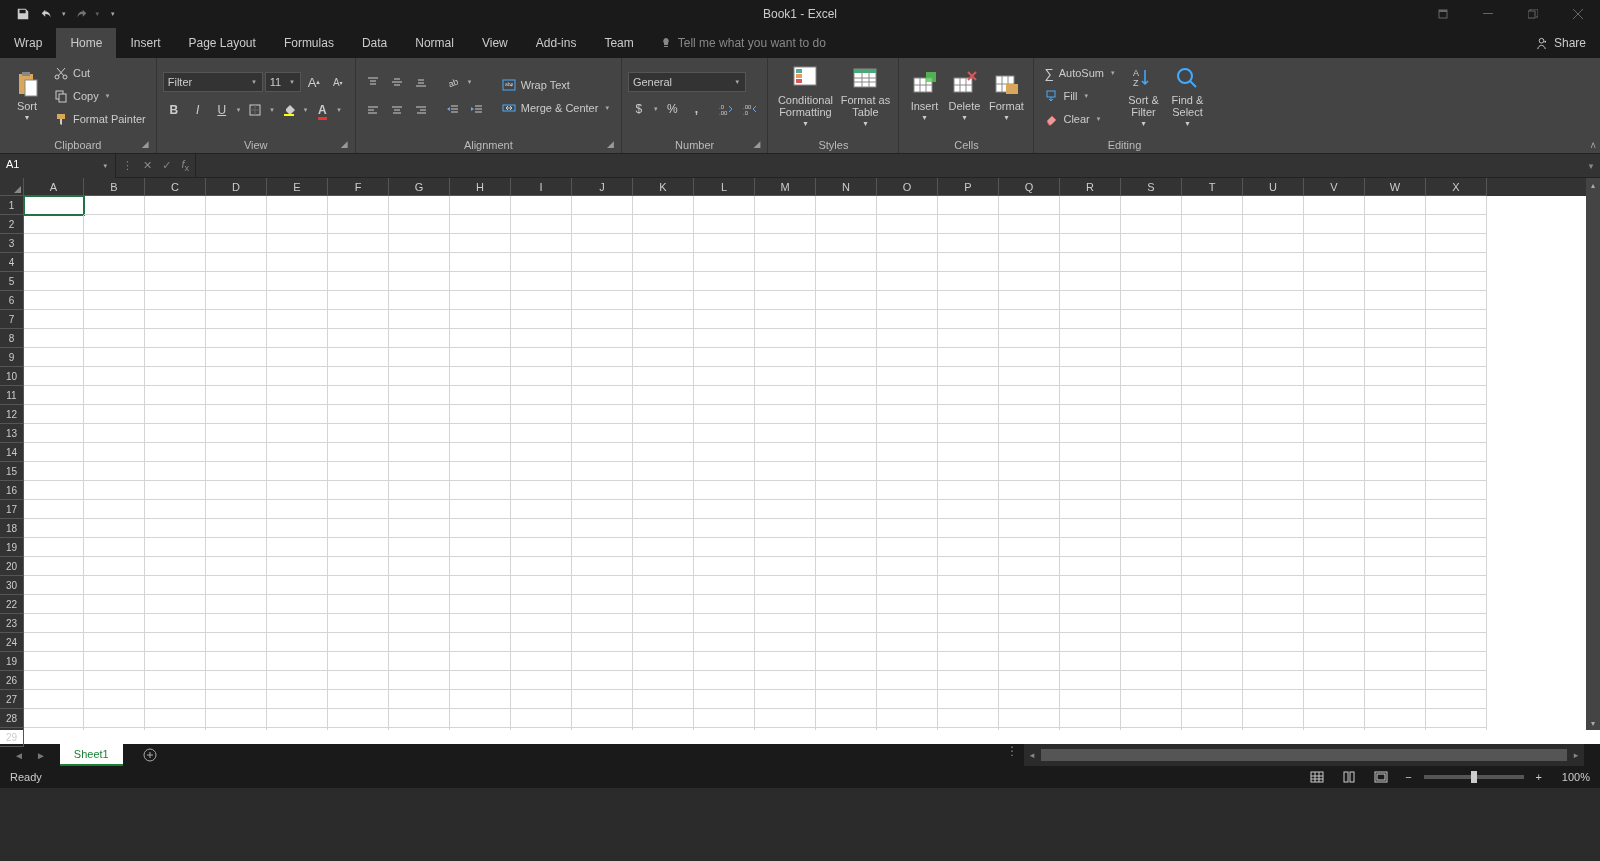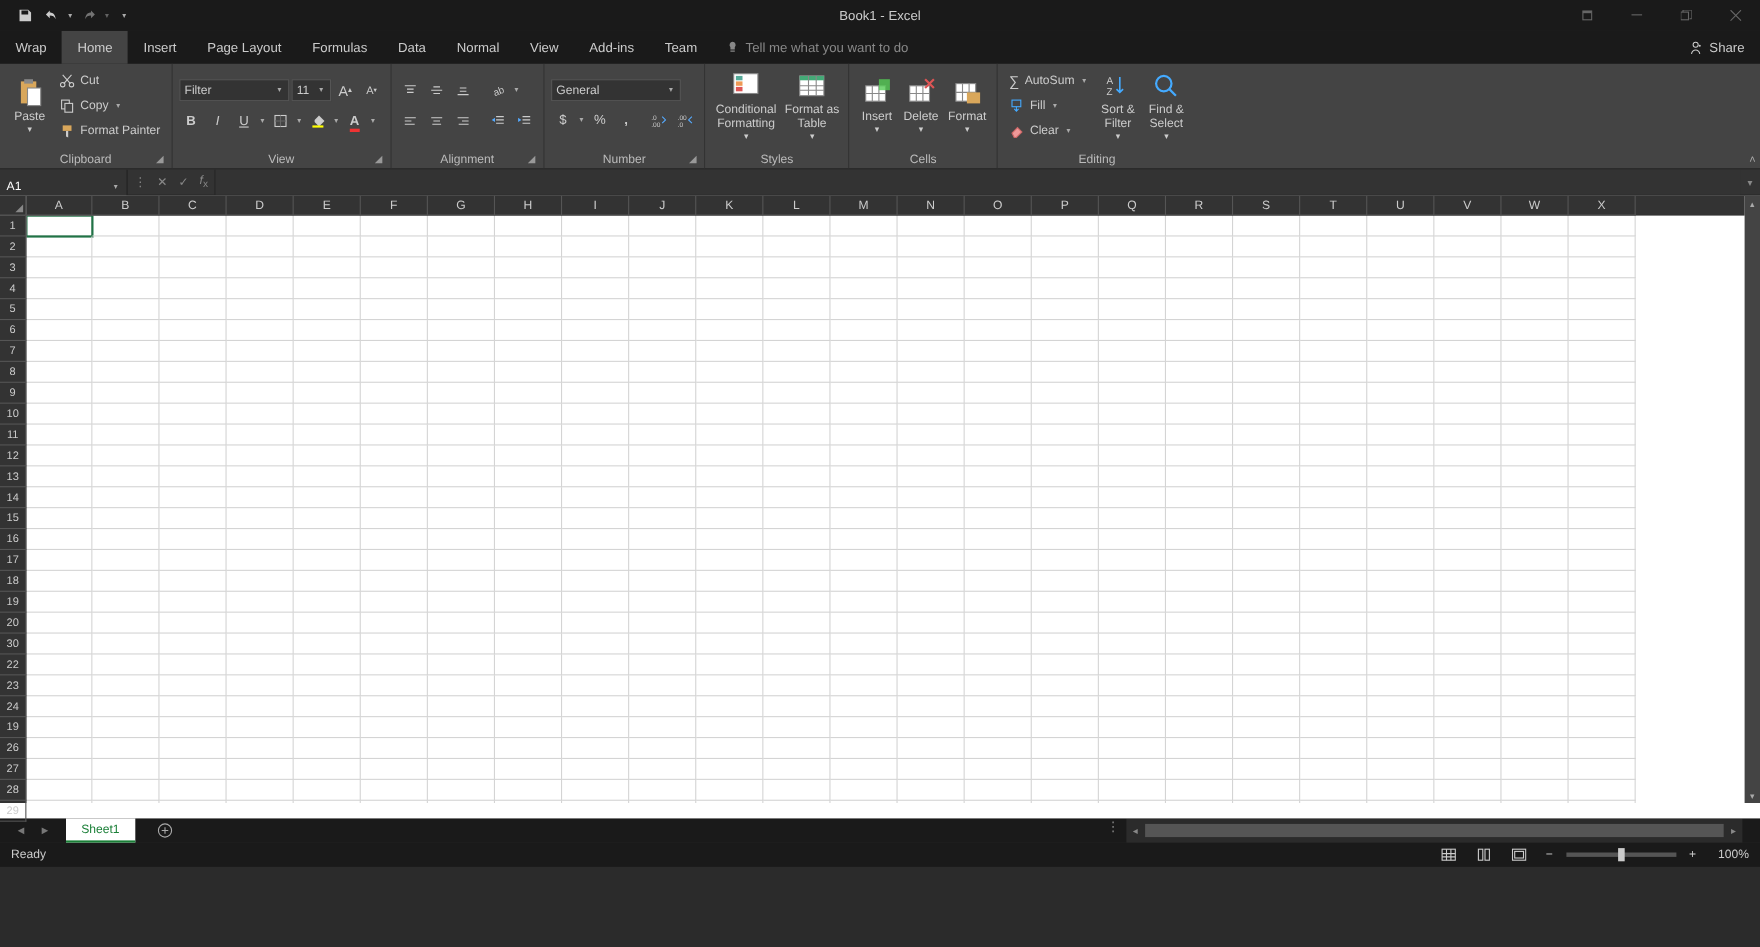--- a/index.html
+++ b/index.html
@@ -55,21 +55,21 @@
 .style-neutral { background: #fce8b0; color: #806000; }
 .style-grid { display: flex; flex-direction: column; gap: 3px; }
 .style-row { display: flex; gap: 3px; }
 .style-scroll { display:flex; flex-direction:column; margin-left:2px; }
 .style-scroll div { width:14px; height:15px; border:1px solid #555; display:flex; align-items:center; justify-content:center; font-size:7px; color:#aaa; }
 
 .collapse-ribbon { position: absolute; right: 4px; bottom: 2px; font-size: 10px; color: #aaa; }
 
 
 .fxbar { height: 24px; background: #333; display: flex; align-items: stretch; border-bottom: 1px solid #222; }
-.namebox { width: 116px; background: #333; border-right: 1px solid #222; display: flex; align-items: center; padding: 16px 6px; color: #fff; font-size: 11px; justify-content: space-between; }
+.namebox { width: 116px; background: #333; border-right: 1px solid #222; display: flex; align-items: flex-end; padding: 16px 6px; color: #fff; font-size: 11px; justify-content: space-between; }
 .fx-btns { display: flex; align-items: center; padding: 0 6px; gap: 10px; border-right: 1px solid #222; }
 .fx-btns span { color: #888; font-size: 11px; }
 .fx-input { flex: 1; background: #333; padding: 0 6px; display:flex; align-items:center; }
 .fx-expand { width:18px; display:flex; align-items:center; justify-content:center; color:#888; font-size:9px; }
 
 
 .grid-wrap { position: relative; height: 566px; background: #fff; display: flex; }
 .corner { width: 24px; height: 18px; background: #333; border-right: 1px solid #555; border-bottom: 1px solid #555; position: absolute; left:0; top:0; z-index:2; }
 .corner::after { content:""; position:absolute; right:2px; bottom:2px; border-left: 7px solid transparent; border-bottom: 7px solid #888; }
 .col-headers { position: absolute; left: 24px; top: 0; right: 14px; height: 18px; display: flex; background: #333; z-index:2; }
@@ -189,21 +189,21 @@
 <div class="ribbon">
 
   <div class="group">
     <div class="group-content">
       <div class="bigbtn">
         <svg viewBox="0 0 28 28">
             <rect x="6" y="4" width="14" height="20" fill="#d9a75b"></rect>
             <rect x="9" y="2" width="8" height="4" fill="#888"></rect>
             <rect x="12" y="10" width="12" height="16" fill="#fff" stroke="#888"></rect>
           </svg>
-        <span>Paste</span>
+        <span>Sort</span>
         <span class="arrow-d">▾</span>
       </div>
       <div class="stackcol">
         <div class="smallbtn">
             <svg viewBox="0 0 14 14">
               <circle cx="3" cy="11" r="2" fill="none" stroke="#ccc"></circle>
               <circle cx="11" cy="11" r="2" fill="none" stroke="#ccc"></circle>
               <path d="M4 10L11 2M10 10L3 2" stroke="#ccc"></path>
             </svg>
             <span>Cut</span>
@@ -347,20 +347,38 @@
             </div>
           <div class="squarebtn">
               <svg viewBox="0 0 14 14">
                 <line x1="5" y1="3" x2="12" y2="3" stroke="#ccc"></line>
                 <line x1="5" y1="6" x2="12" y2="6" stroke="#ccc"></line>
                 <line x1="5" y1="9" x2="12" y2="9" stroke="#ccc"></line>
                 <path d="M1 4l3 2-3 2z" fill="#5af"></path>
               </svg>
             </div>
         </div>
+      </div>
+      <div class="stackcol" style="margin-left:8px">
+        <div class="smallbtn">
+            <svg viewBox="0 0 14 14">
+              <rect x="1" y="2" width="12" height="10" fill="none" stroke="#4af"></rect>
+              <text x="3" y="8" font-size="5" fill="#ccc">ab</text>
+              <path d="M10 5v3l-2-1" fill="none" stroke="#ccc"></path>
+            </svg>
+            <span>Wrap Text</span>
+          </div>
+        <div class="smallbtn">
+            <svg viewBox="0 0 14 14">
+              <rect x="1" y="4" width="12" height="6" fill="none" stroke="#4af"></rect>
+              <path d="M4 7h6M4 7l2-2M4 7l2 2M10 7l-2-2M10 7l-2 2" stroke="#ccc" fill="none"></path>
+            </svg>
+            <span>Merge &amp; Center</span>
+            <span class="dd-arrow">▾</span>
+          </div>
       </div>
     </div>
     <div class="group-label">Alignment</div>
     <div class="dlg-launcher">◢</div>
   </div>
 
   <div class="group">
     <div class="group-content">
       <div class="stackcol" style="gap:6px">
         <div class="num-format">

